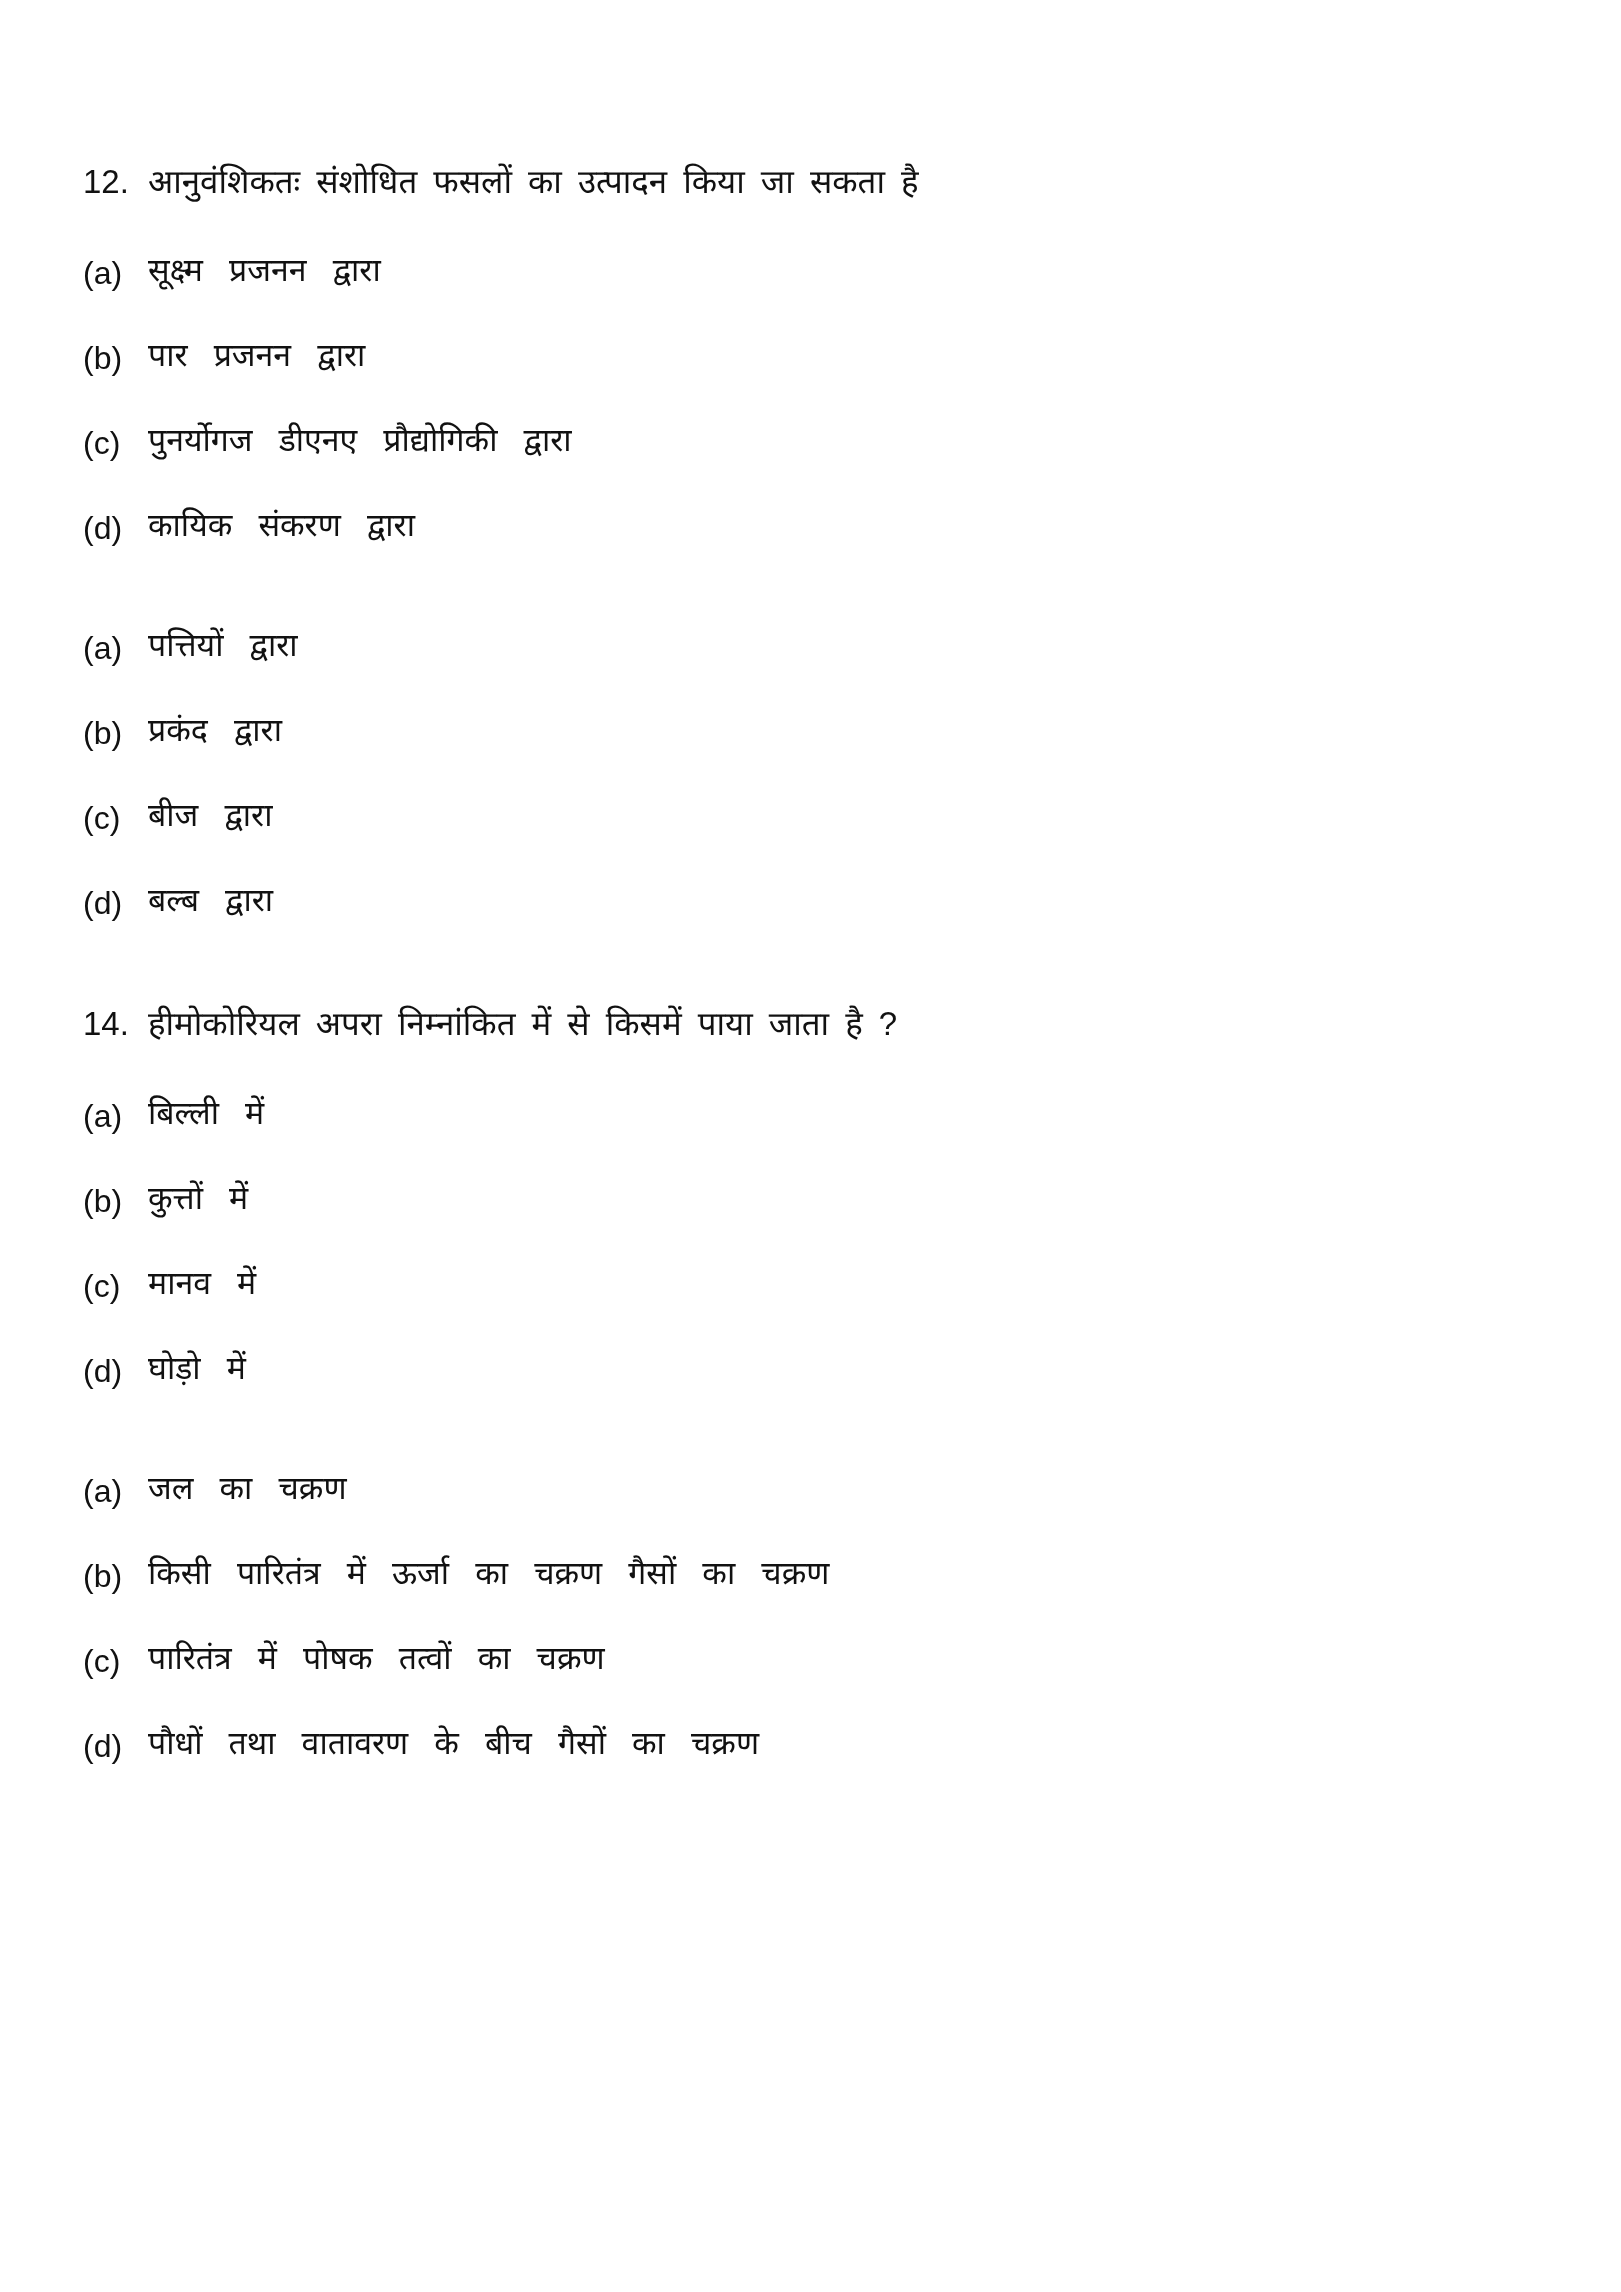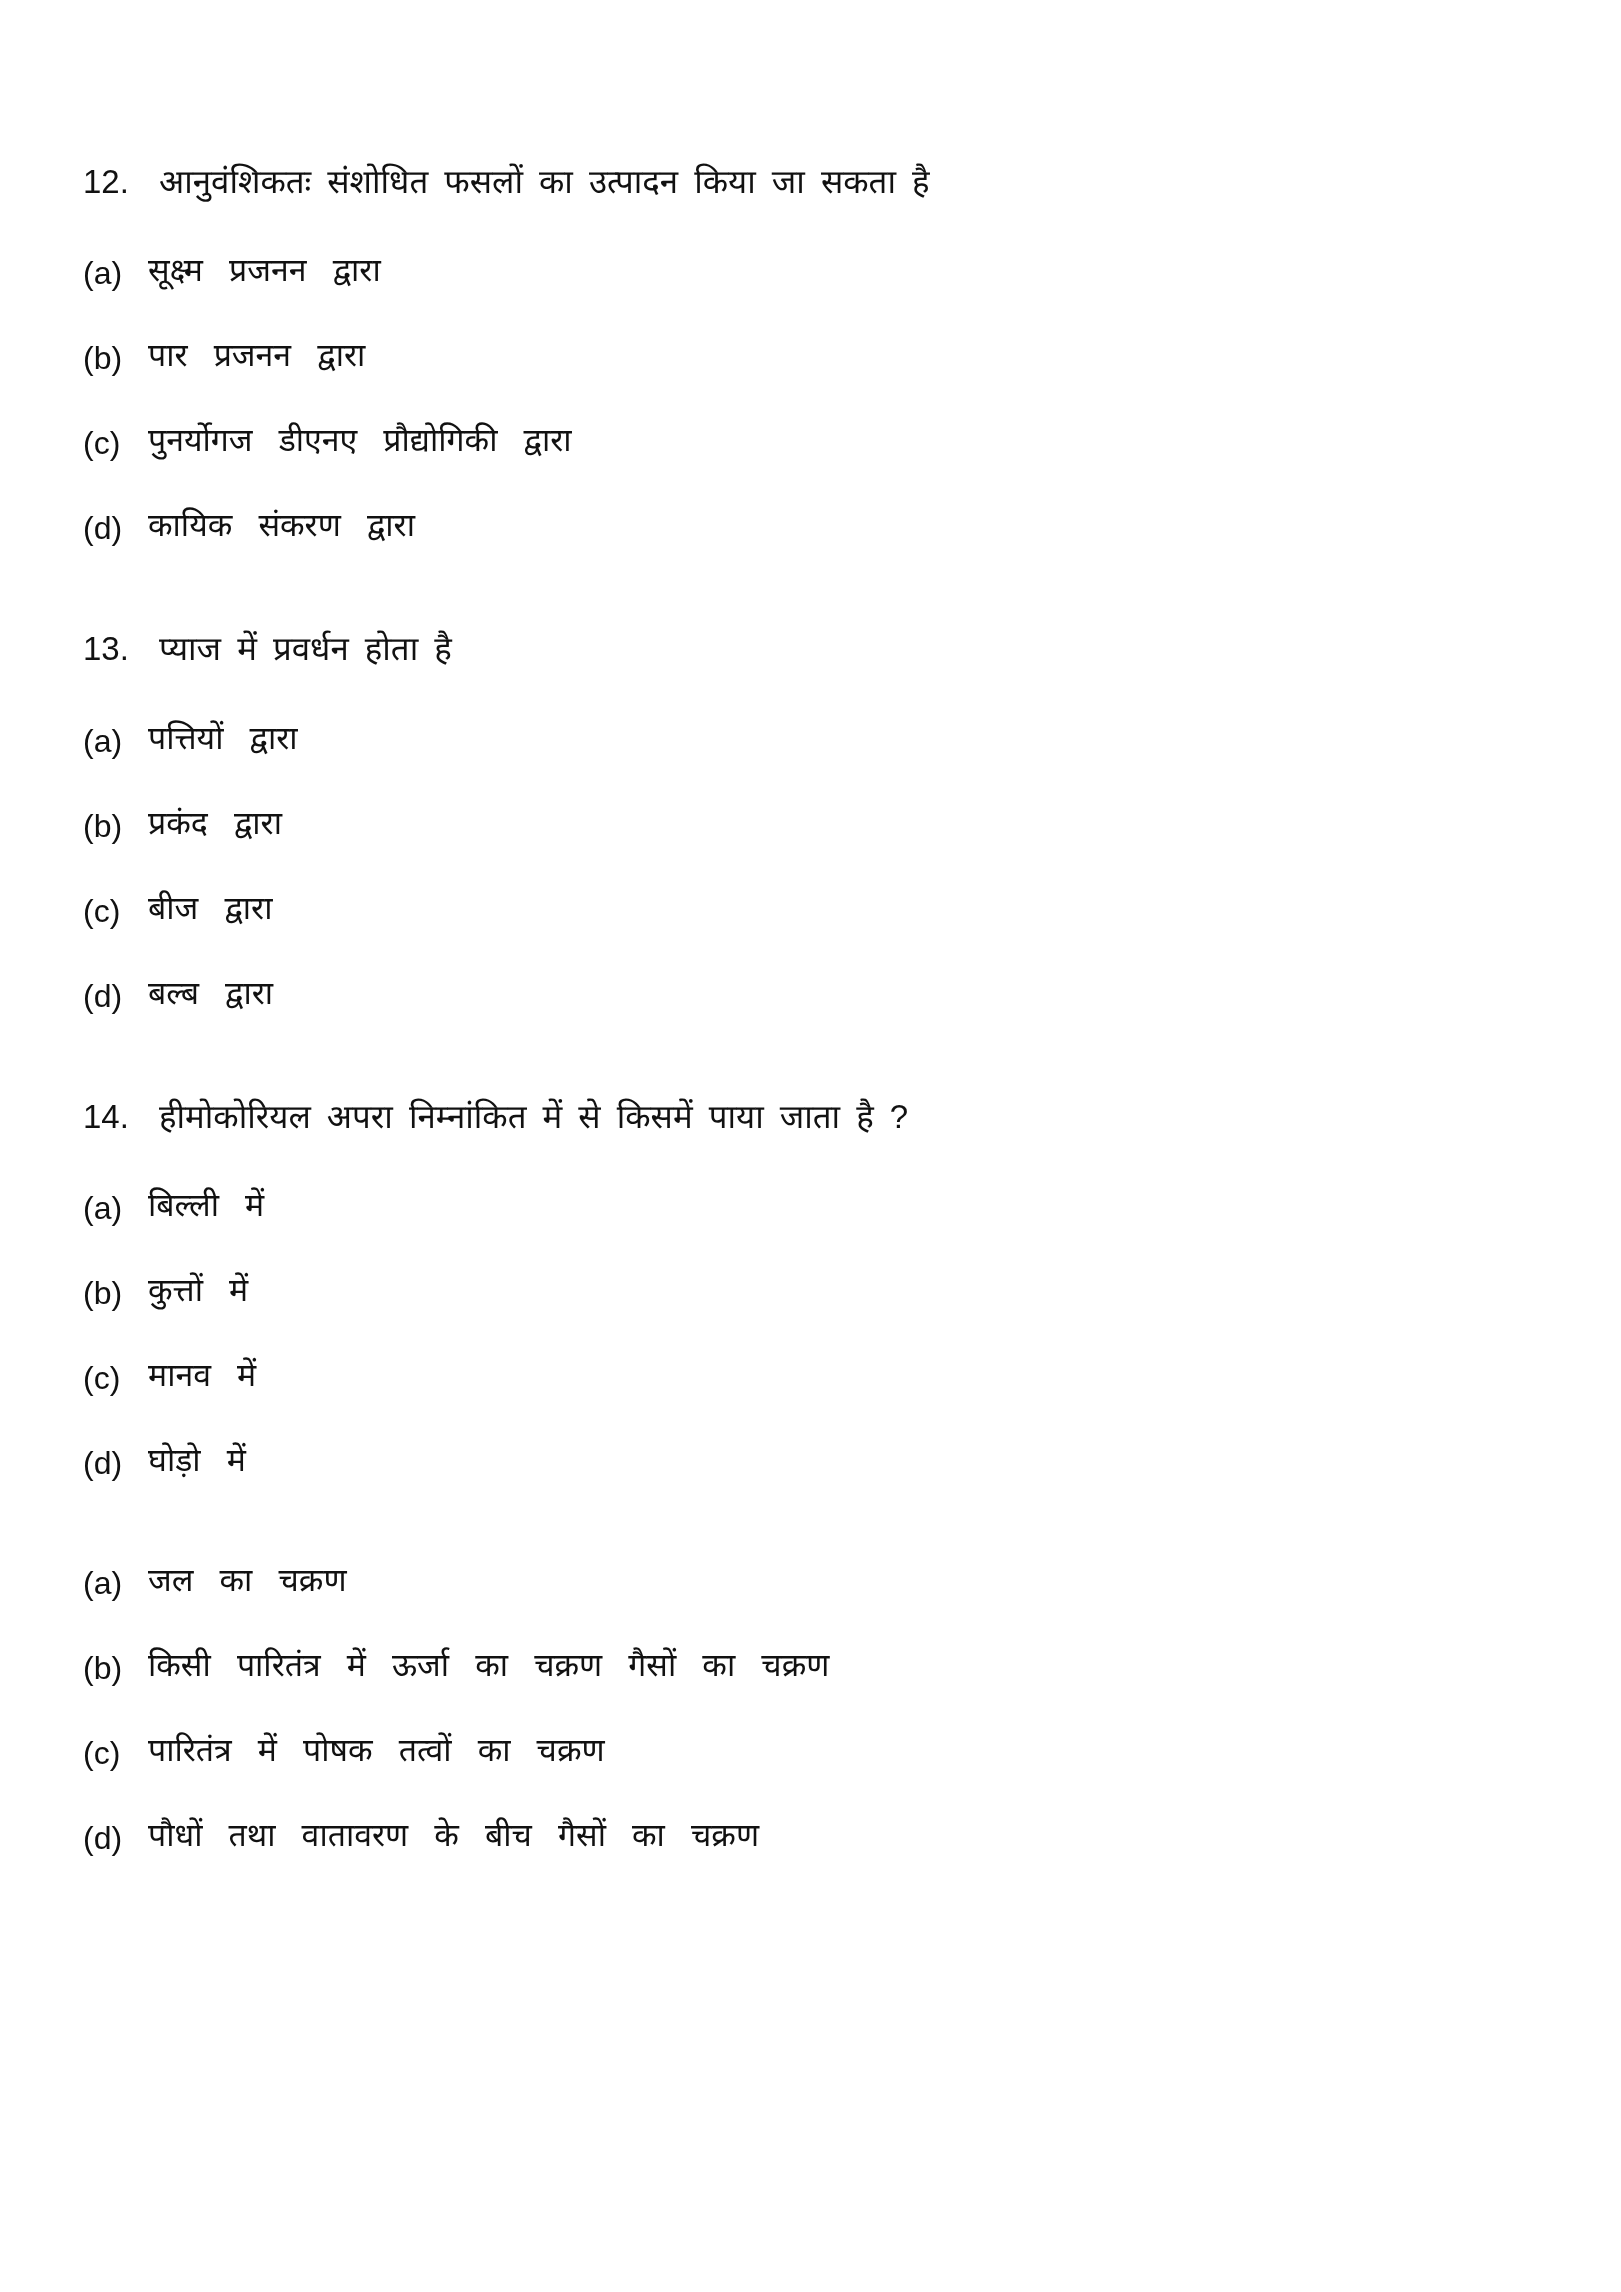--- a/index.html
+++ b/index.html
@@ -34,21 +34,20 @@
     line-height: 1.25;
     margin-bottom: 51px;
     word-spacing: 6.9px;
   }
   .q-num {
     flex: 0 0 65px;
     white-space: nowrap;
   }
   .q-text {
     flex: 1;
-    margin-left: 11px;
   }
   .opt-line {
     display: flex;
     align-items: flex-start;
     font-size: 32px;
     line-height: 1.25;
     margin-bottom: 45px;
     word-spacing: 6.9px;
   }
   .opt-label {
@@ -90,24 +89,20 @@
       <span class="opt-label">(c)</span>
       <span class="opt-text">पुनर्योगज डीएनए प्रौद्योगिकी द्वारा</span>
     </div>
     <div class="opt-line">
       <span class="opt-label">(d)</span>
       <span class="opt-text">कायिक संकरण द्वारा</span>
     </div>
   </section>
 
   <section class="question">
-    <div class="q-line">
-      <span class="q-num">13.</span>
-      <span class="q-text">प्याज में प्रवर्धन होता है</span>
-    </div>
     <div class="opt-line">
       <span class="opt-label">(a)</span>
       <span class="opt-text">पत्तियों द्वारा</span>
     </div>
     <div class="opt-line">
       <span class="opt-label">(b)</span>
       <span class="opt-text">प्रकंद द्वारा</span>
     </div>
     <div class="opt-line">
       <span class="opt-label">(c)</span>

